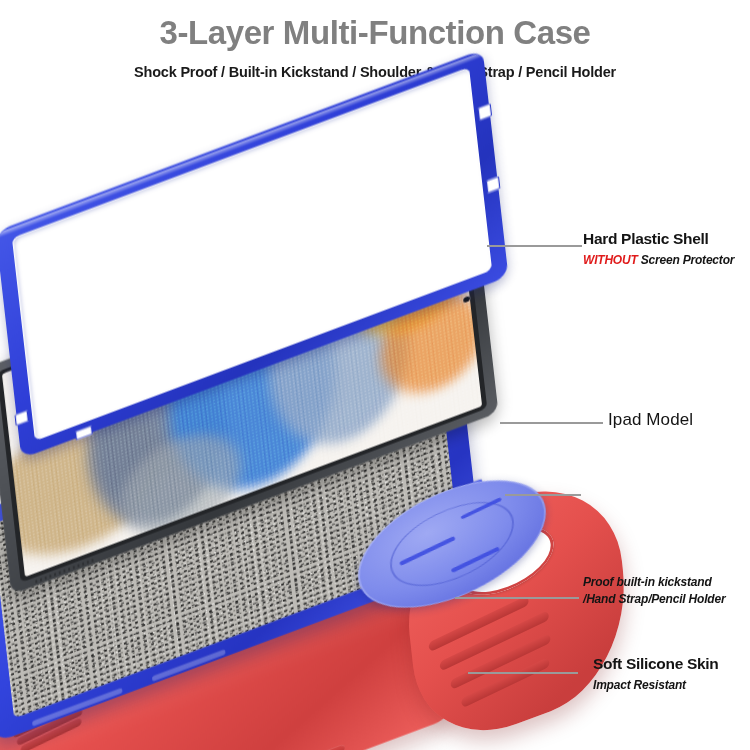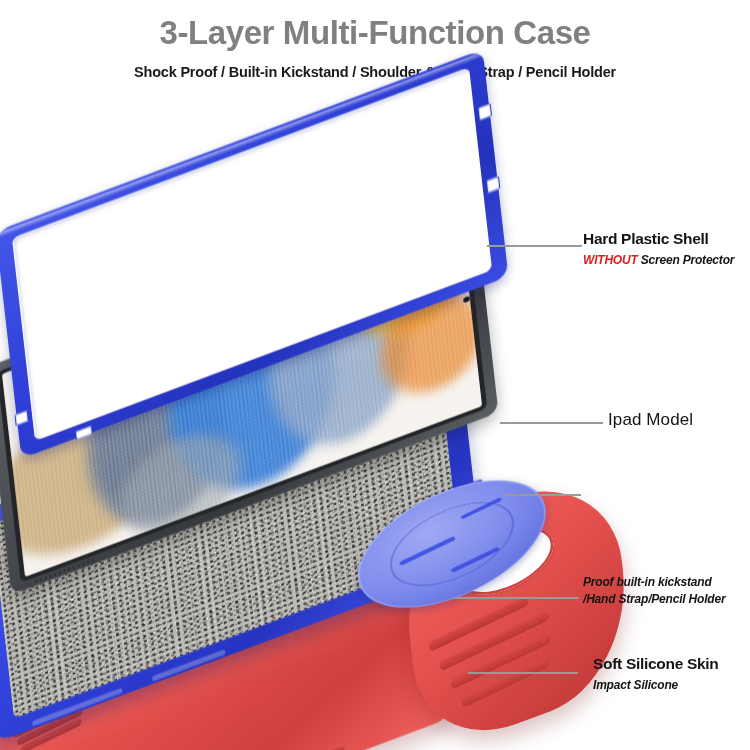--- a/index.html
+++ b/index.html
@@ -382,16 +382,16 @@
   </div>
 
 
   <div class="callout" id="c-pc">
     <div class="sub">Proof built-in kickstand</div>
     <div class="sub" style="margin-top:2px">/Hand Strap/Pencil Holder</div>
   </div>
 
   <div class="callout" id="c-skin">
     <div class="lbl">Soft Silicone Skin</div>
-    <div class="sub">Impact Silicone</div>
+    <div class="sub">Impact Resistant</div>
   </div>
 
 </div>
 
 </body></html>

